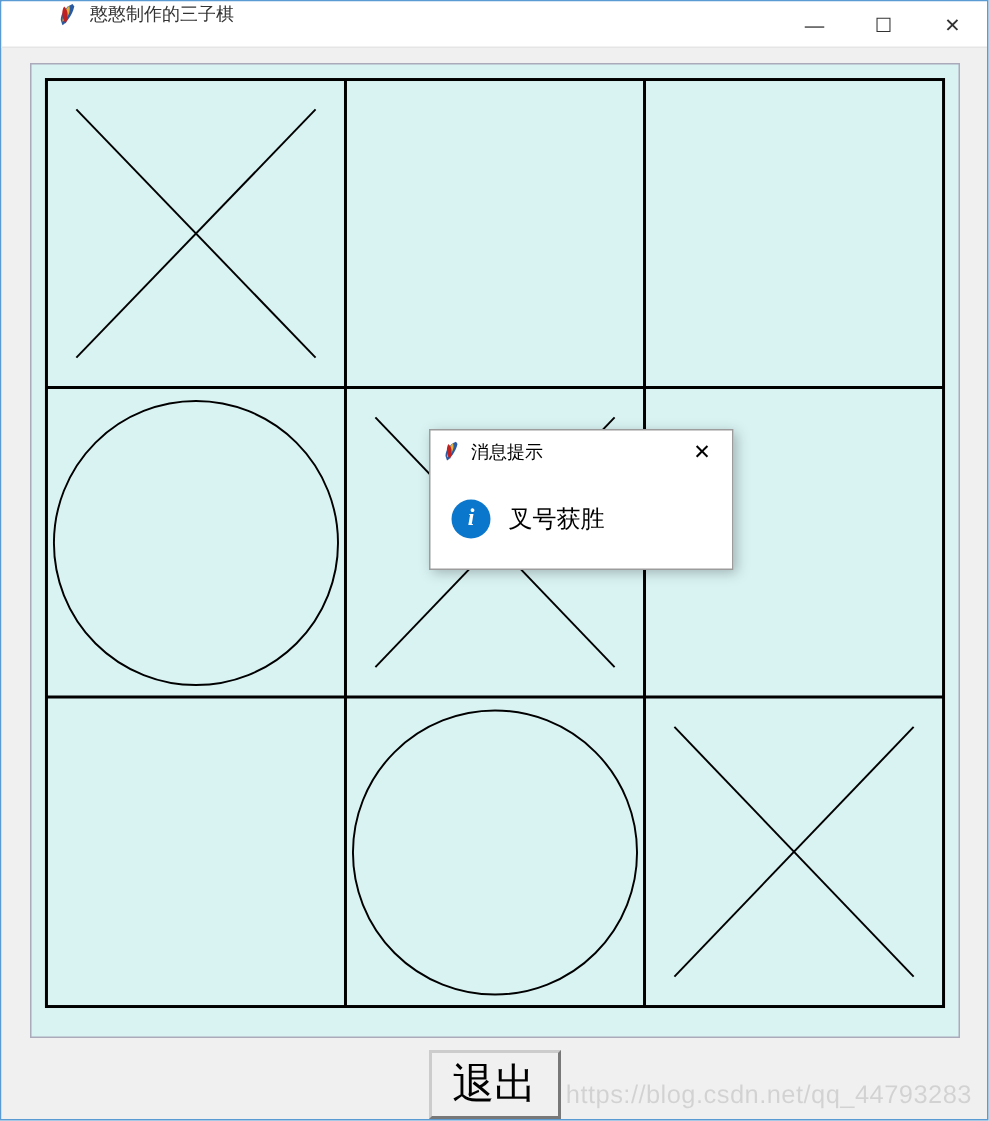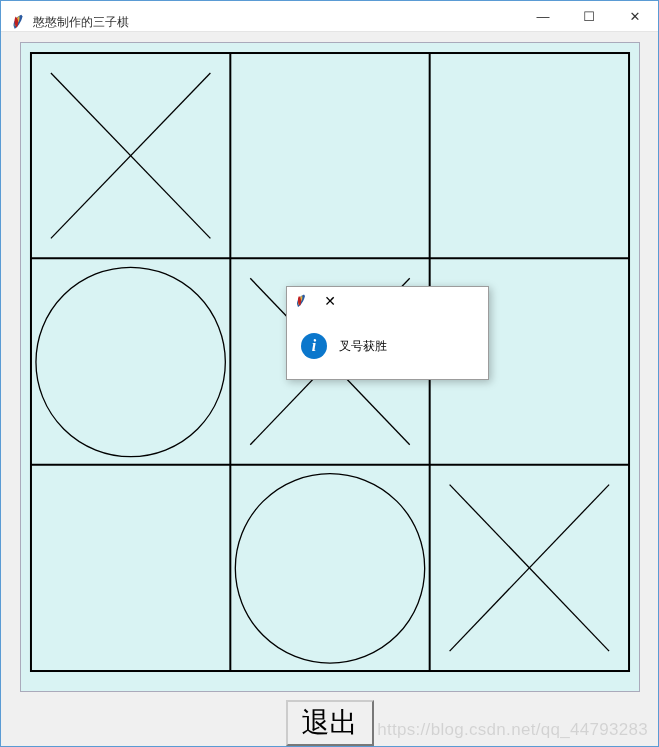--- a/index.html
+++ b/index.html
@@ -18,22 +18,23 @@
       height: 747px;
       background: #fff;
       border: 1px solid #5a9bd4;
       display: flex;
       flex-direction: column;
     }
     .titlebar {
       height: 32px;
       background: #fff;
       display: flex;
-      align-items: flex-end;
+      align-items: flex-start;
       border-bottom: 1px solid #e5e5e5;
+      padding-left: 27px;
     }
     .titlebar .app-icon {
       width: 18px; height: 18px;
       margin: 0 6px 0 8px;
       display: inline-block;
     }
     .titlebar .title {
       flex: 1;
       font-size: 12px;
       color: #333;
@@ -125,21 +126,21 @@
       background: #0b77cc;
       color: #fff;
       display: flex; align-items: center; justify-content: center;
       font-family: Georgia, serif;
       font-style: italic;
       font-weight: bold;
       font-size: 16px;
       margin-right: 12px;
     }
     .dialog .dlg-msg {
-      font-size: 12px;
+      font-size: 16px;
     }
     .dialog .dlg-footer {
       background: #f0f0f0;
       border-top: 1px solid #ddd;
       padding: 10px;
       display: flex;
       justify-content: center;
     }
     .dialog .dlg-ok {
       width: 88px;
@@ -234,20 +235,21 @@
 
   <div class="dialog">
     <div class="dlg-titlebar">
       <span class="dlg-icon">
         <svg viewBox="0 0 32 32" width="16" height="16">
           <path d="M22 3 C14 6 8 14 8 22 L10 28 C14 26 22 16 24 6 Z" fill="#2b5aa0"></path>
           <path d="M18 5 C12 10 10 18 10 24 C18 18 20 10 18 5 Z" fill="#e0b040"></path>
           <path d="M12 6 C16 10 18 16 14 26 C10 22 8 12 12 6 Z" fill="#c02020"></path>
         </svg>
       </span>
+      <span class="dlg-title">消息提示</span>
       <button class="dlg-close">✕</button>
     </div>
     <div class="dlg-body">
       <span class="dlg-info-icon">i</span>
       <span class="dlg-msg">叉号获胜</span>
     </div>
   </div>
 
   <div class="watermark">https://blog.csdn.net/qq_44793283</div>
 </div>

